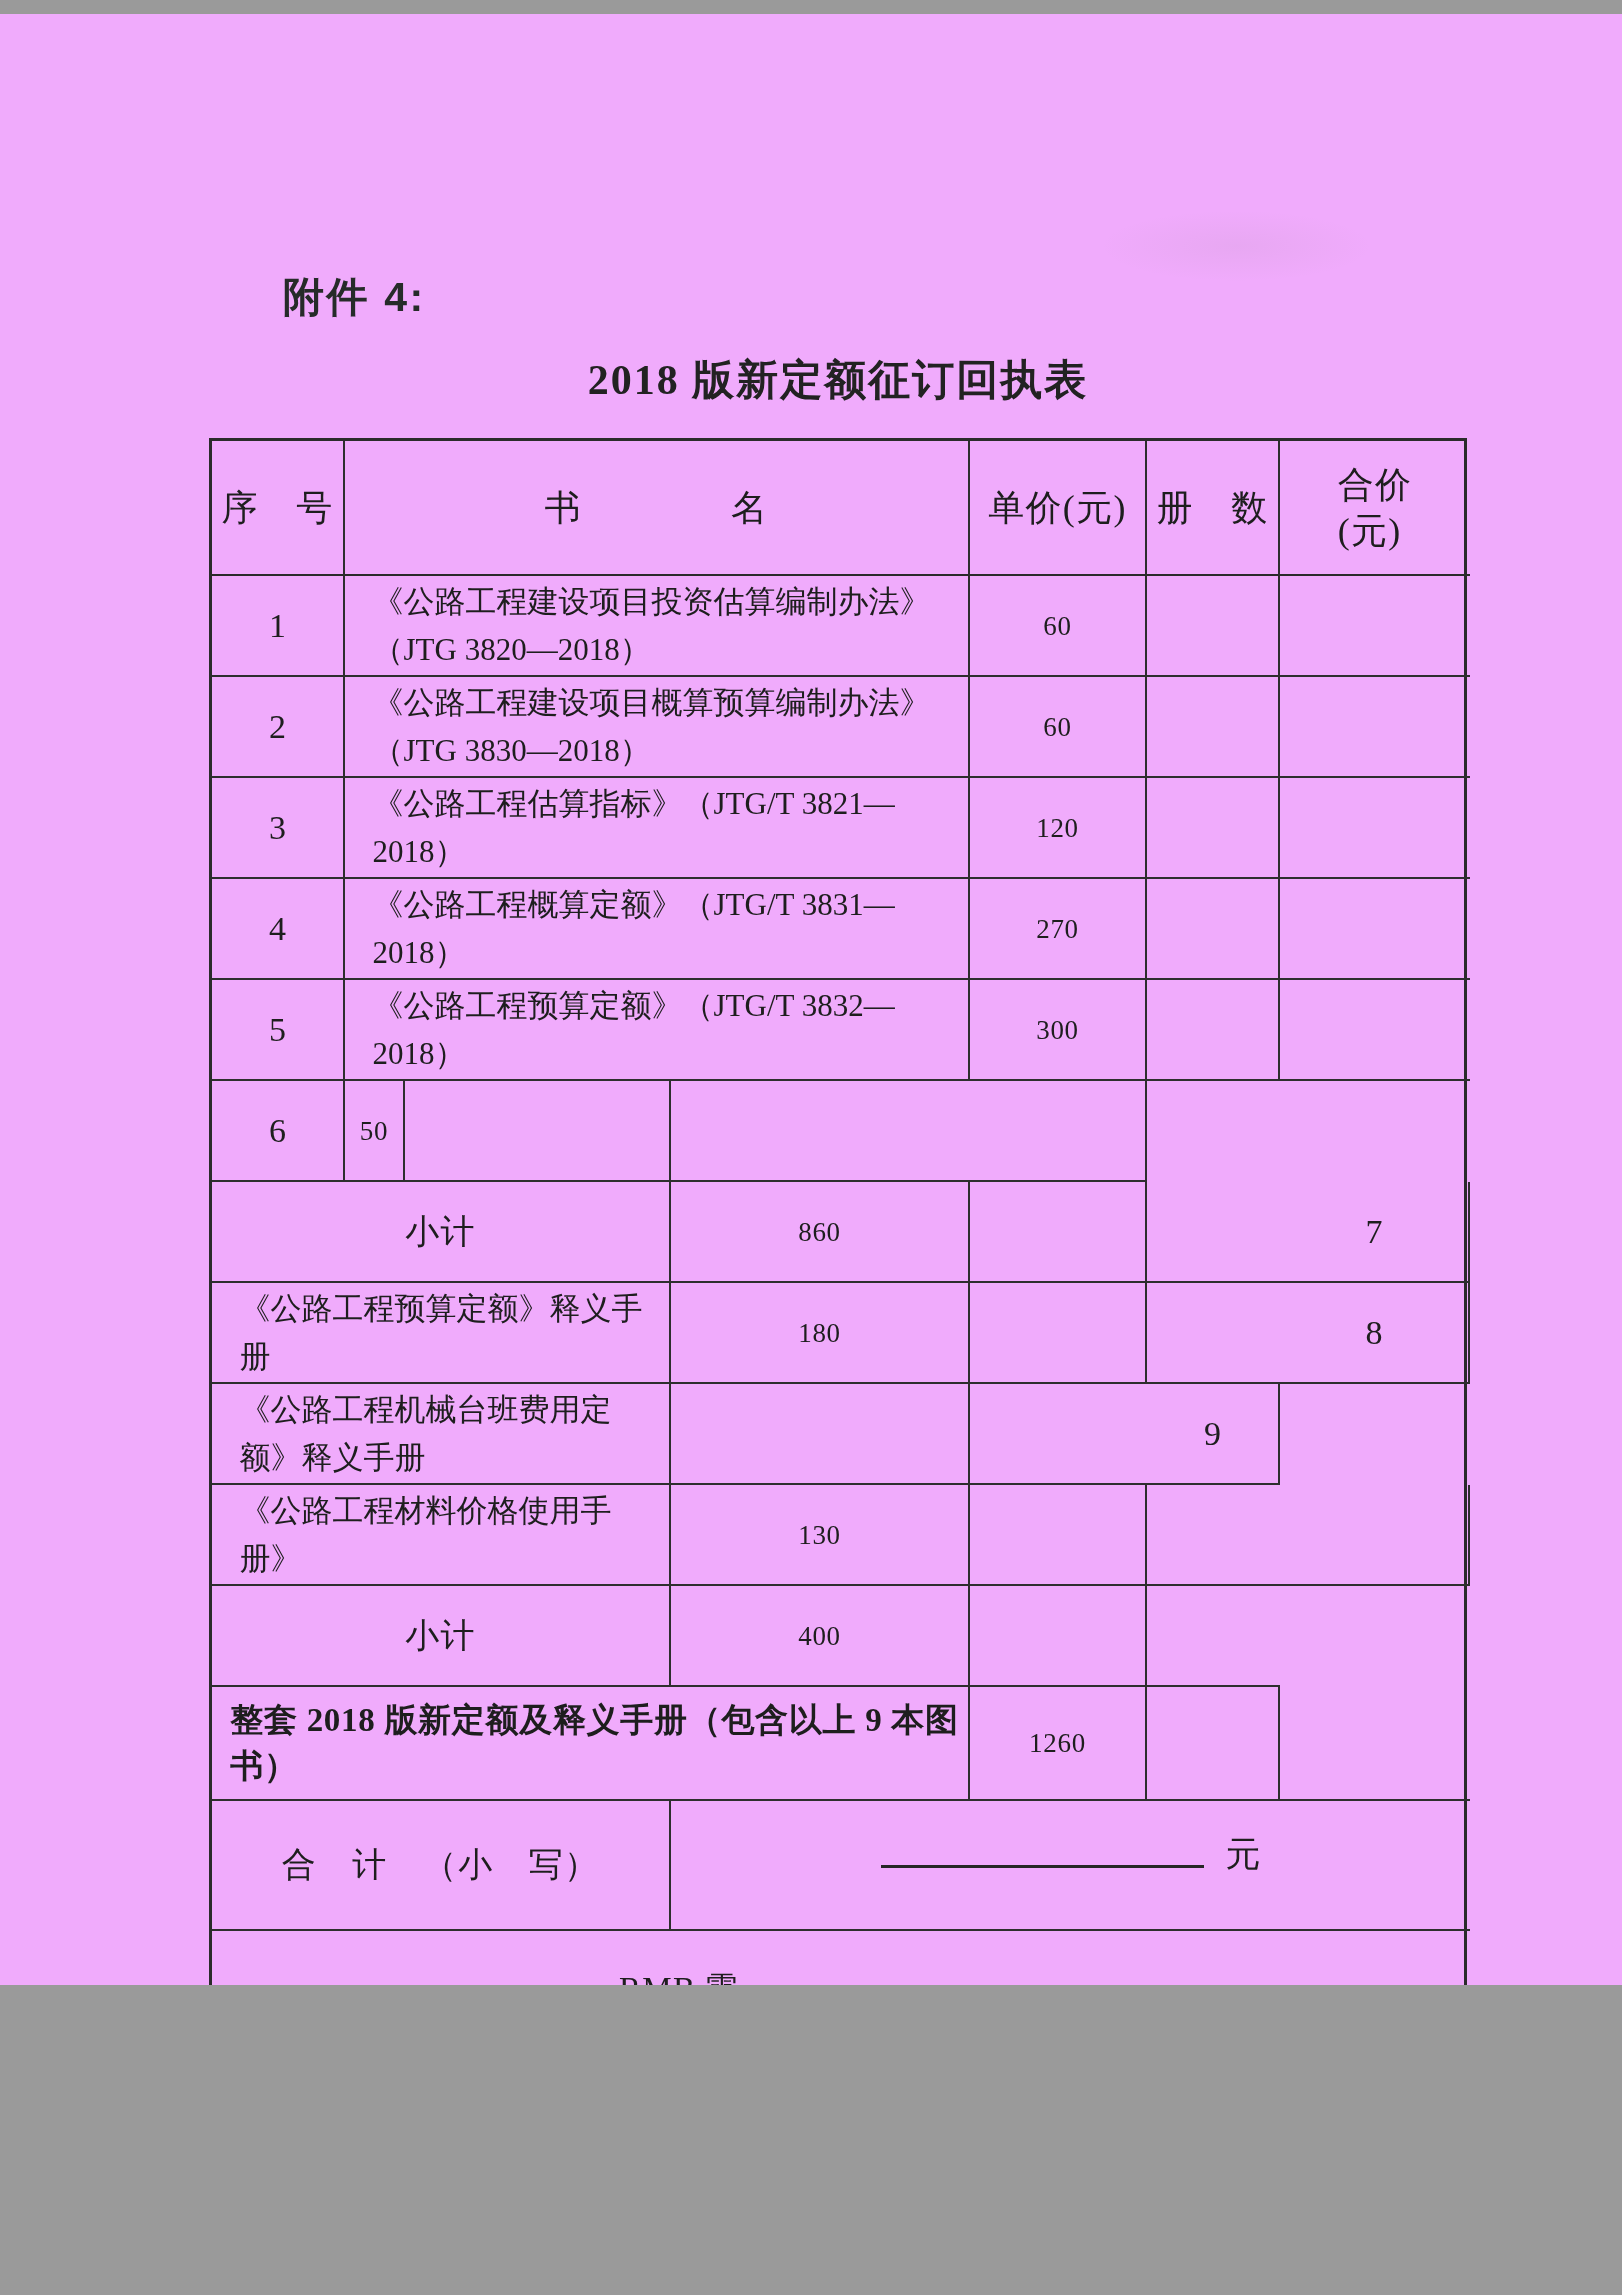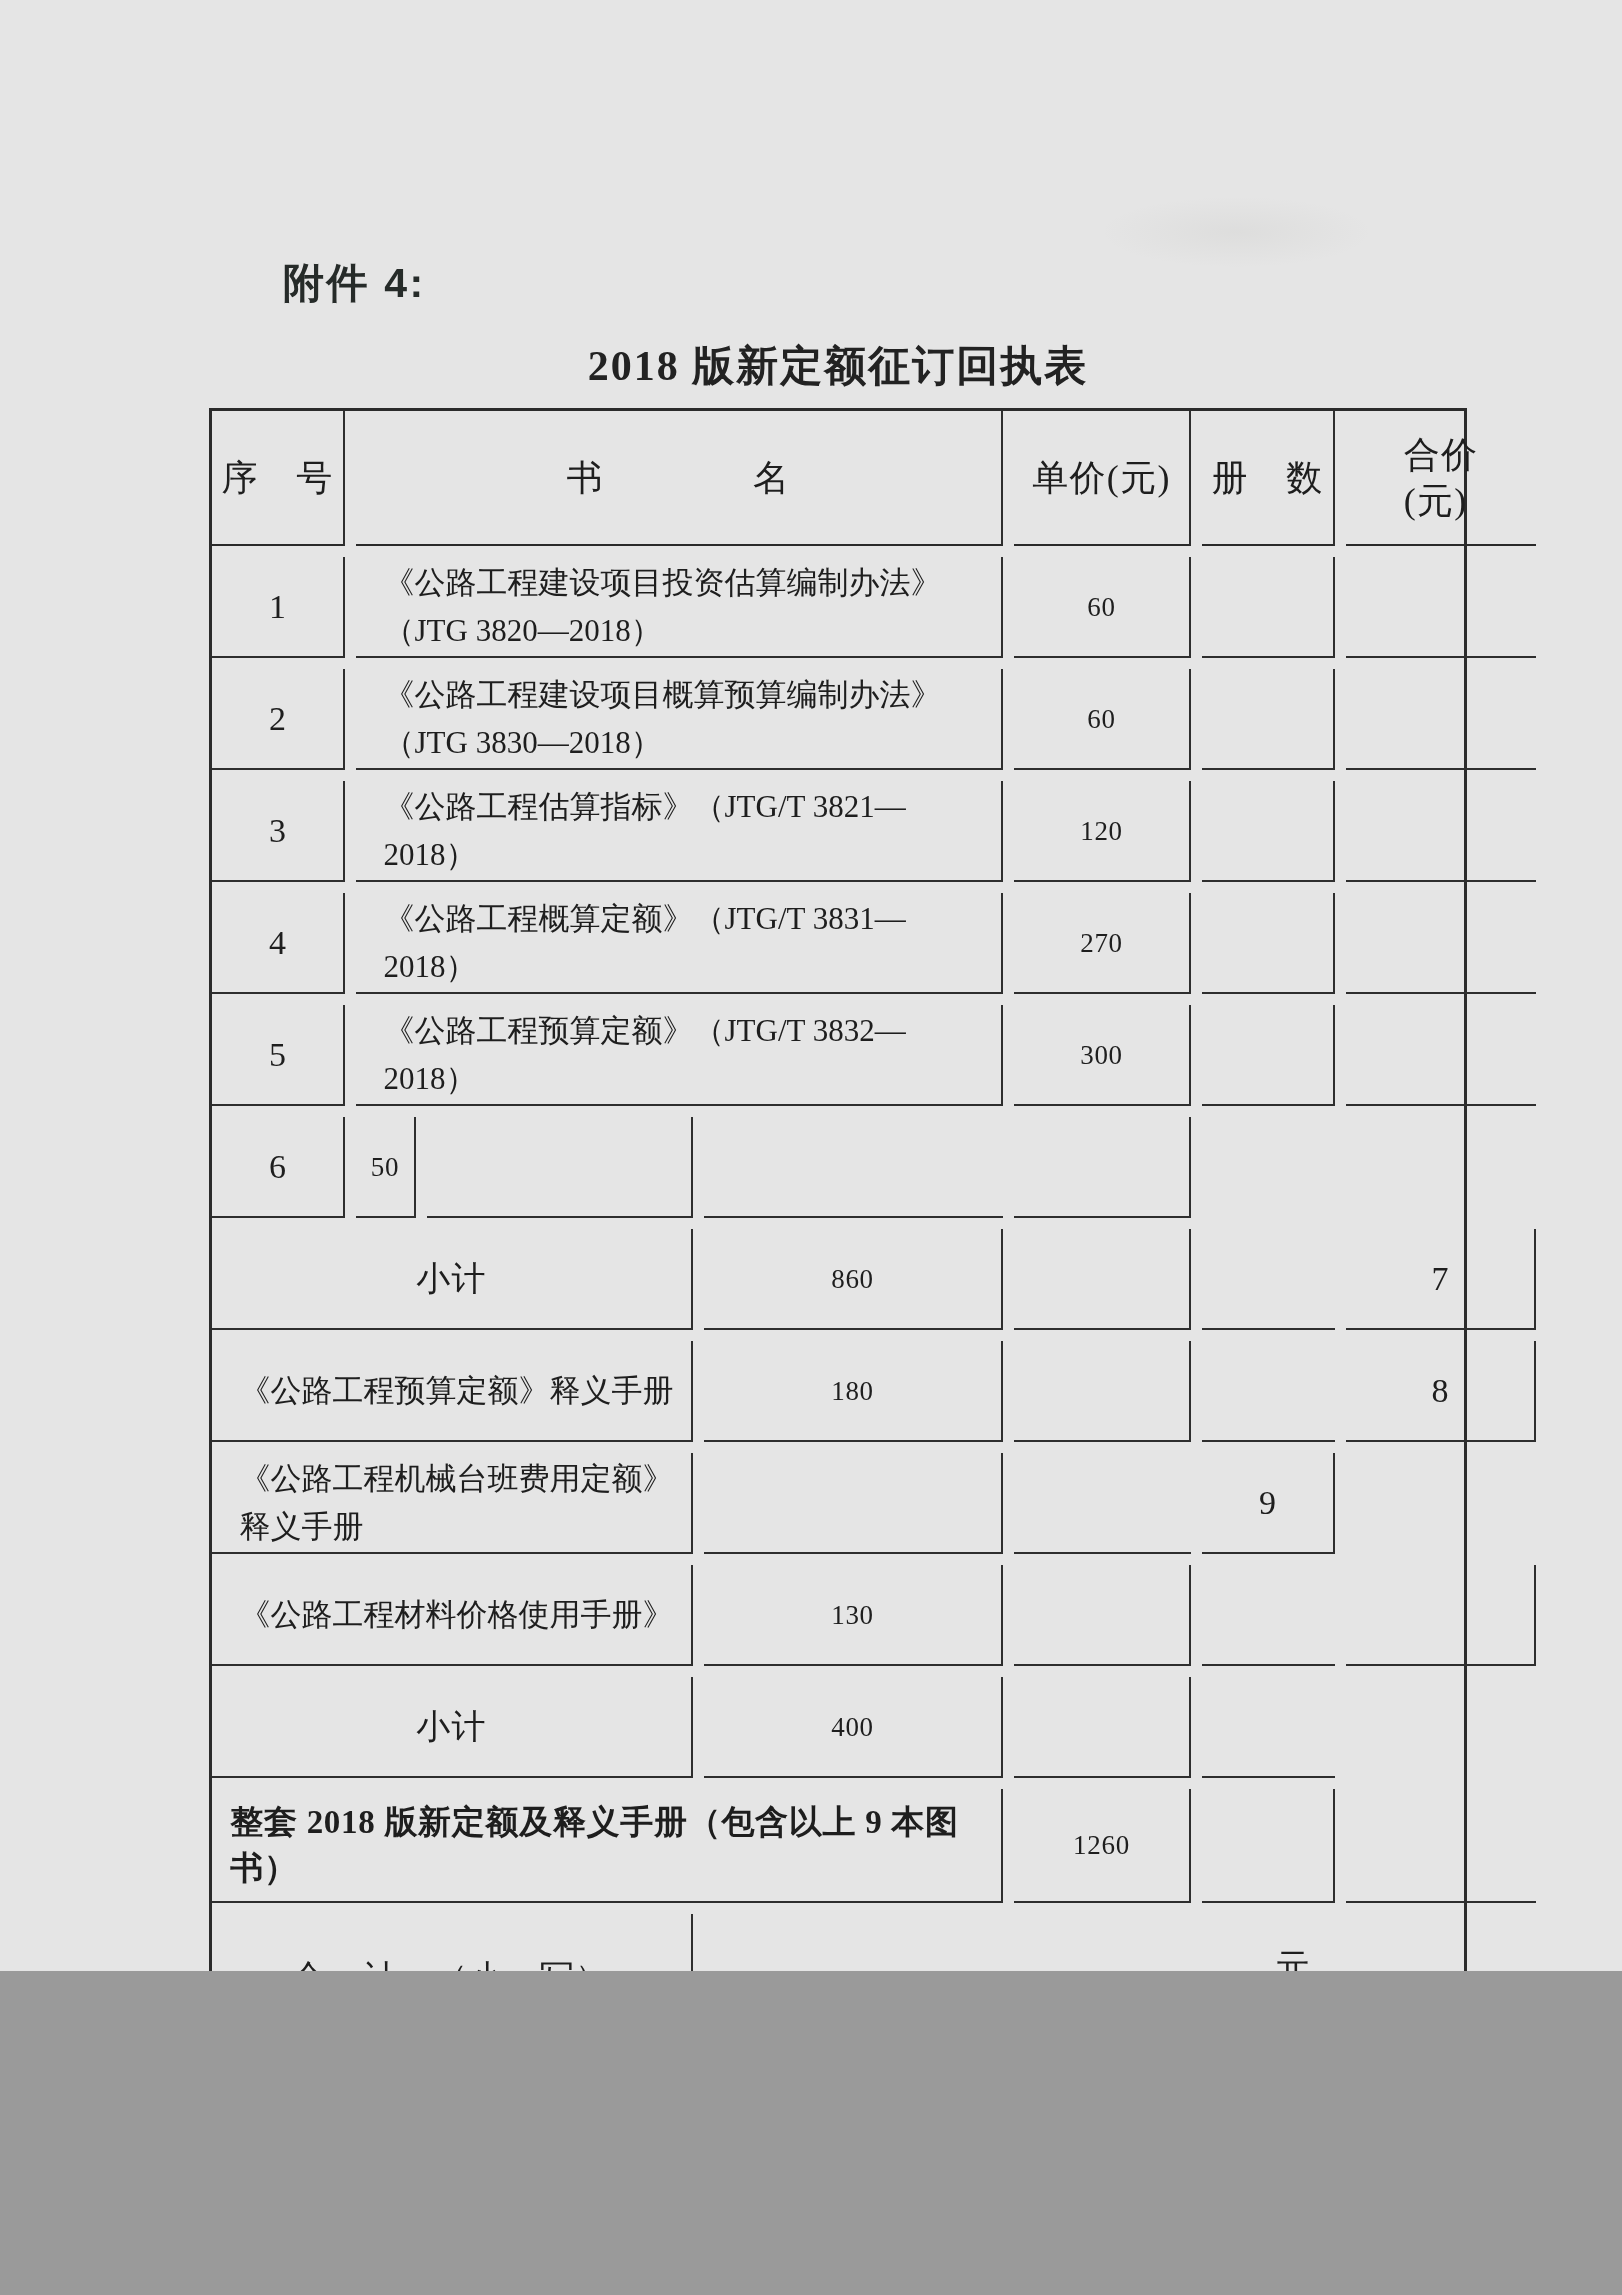--- a/index.html
+++ b/index.html
@@ -2,22 +2,22 @@
 <html style="font-size:10.5px"><head>
 <meta charset="utf-8">
 <style>
   html, body { margin: 0; padding: 0; background: #9a9a9a; }
   * { box-sizing: border-box; }
 
   .page {
     position: relative;
     width: 1622px;
     height: 1971px;
-    margin: 0 auto;
-    background: #e5e5e5;
+    margin: 14px auto;
+    background: #f0abfc;
     color: #1e1e1e;
     font-family: "Liberation Serif", "DejaVu Serif", serif;
     overflow: hidden;
   }
 
   
   .smudge {
     position: absolute;
     left: 1099px; top: 196px;
     width: 275px; height: 72px;
@@ -40,28 +40,27 @@
     width: 1258px;
     text-align: center;
     font-weight: bold;
     font-size: 42px;
     letter-spacing: 2px;
     color: #222;
   }
 
   .sheet {
     position: absolute;
-    left: 209px; top: 408px;
+    left: 209px; top: 424px;
     width: 1258px; height: 1618px;
     border: 3.3px solid #2b2b2b;
     background: transparent;
     display: grid;
     grid-template-columns: 133px 60px 266px 299px 177px 133px 190px;
     grid-template-rows: 135px 101px 101px 101px 101px 101px 101px 101px 101px 101px 101px 101px 114px 130px 116px;
-    gap: 11px;
   }
 
   .c {
     border-right: 2px solid #2e2e2e;
     border-bottom: 2px solid #2e2e2e;
     display: flex;
     align-items: center;
     justify-content: center;
     font-size: 33px;
     line-height: 46px;

